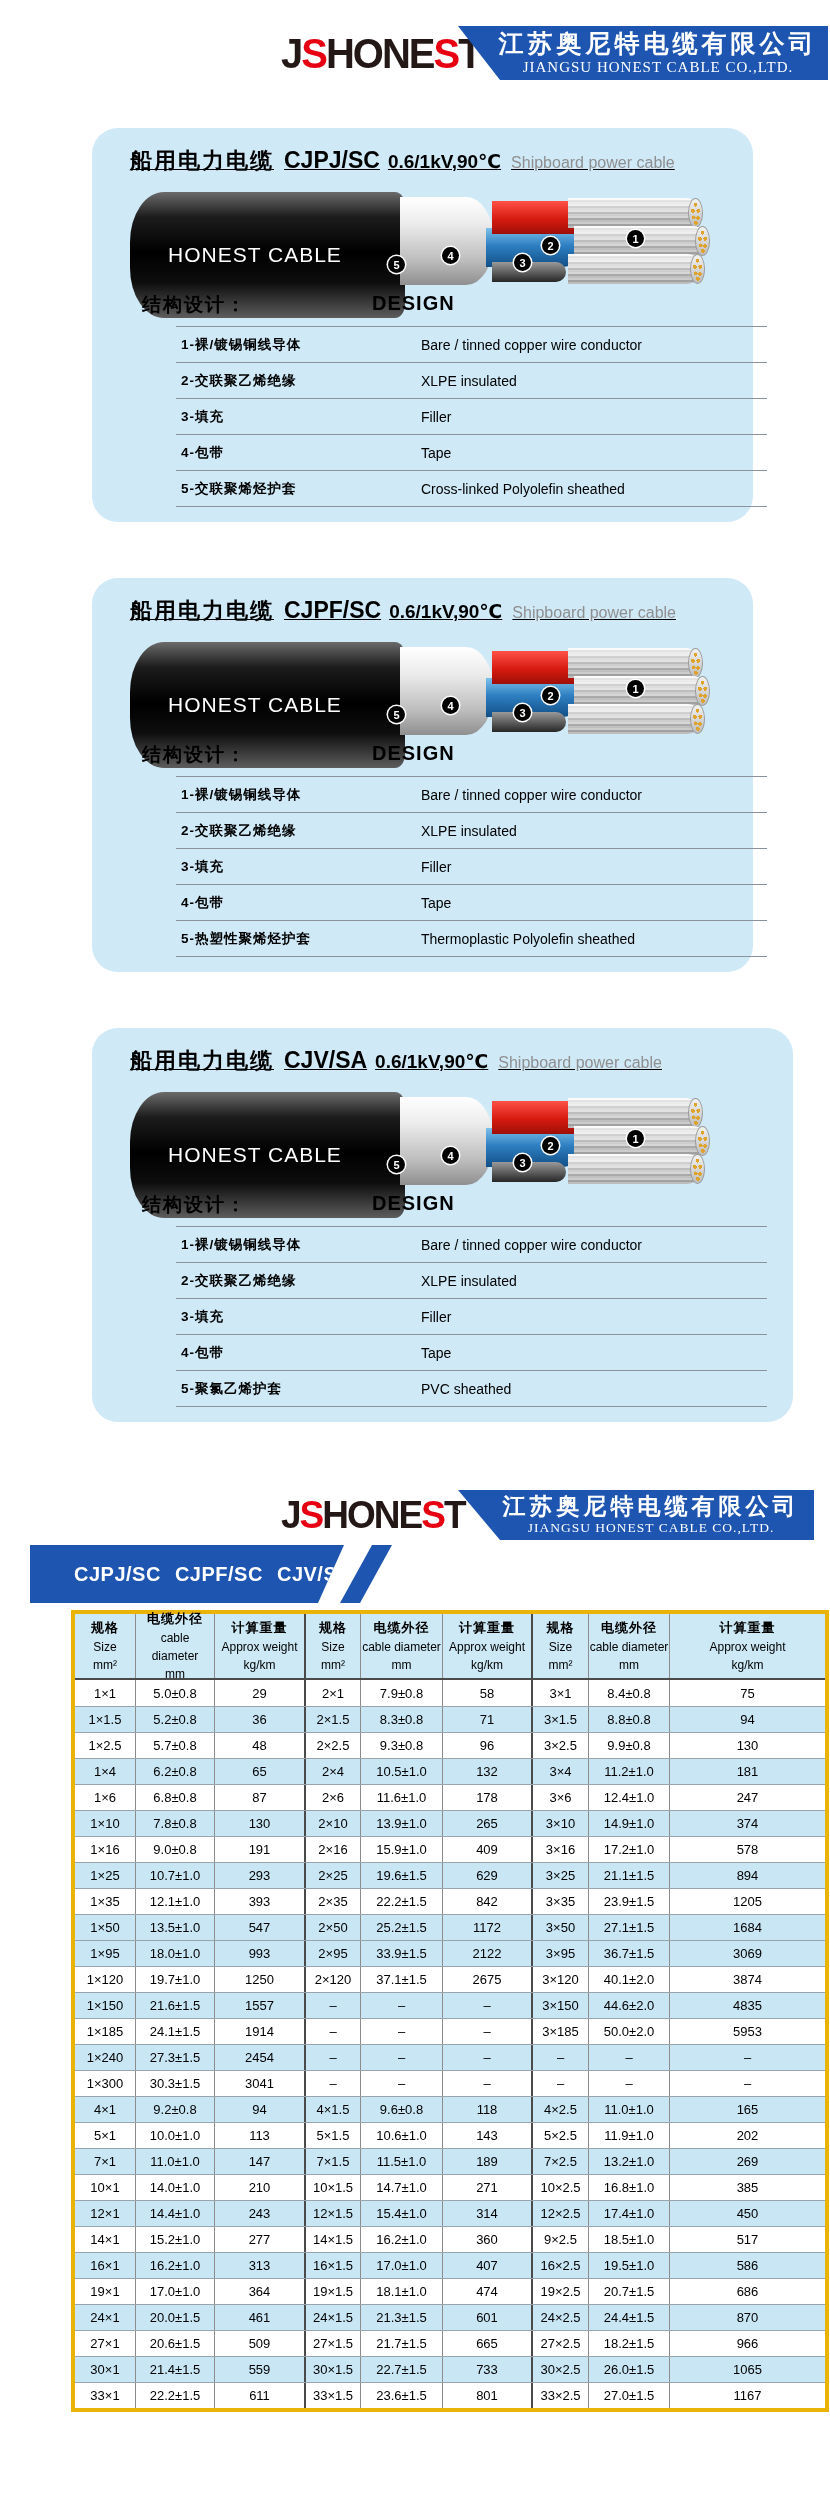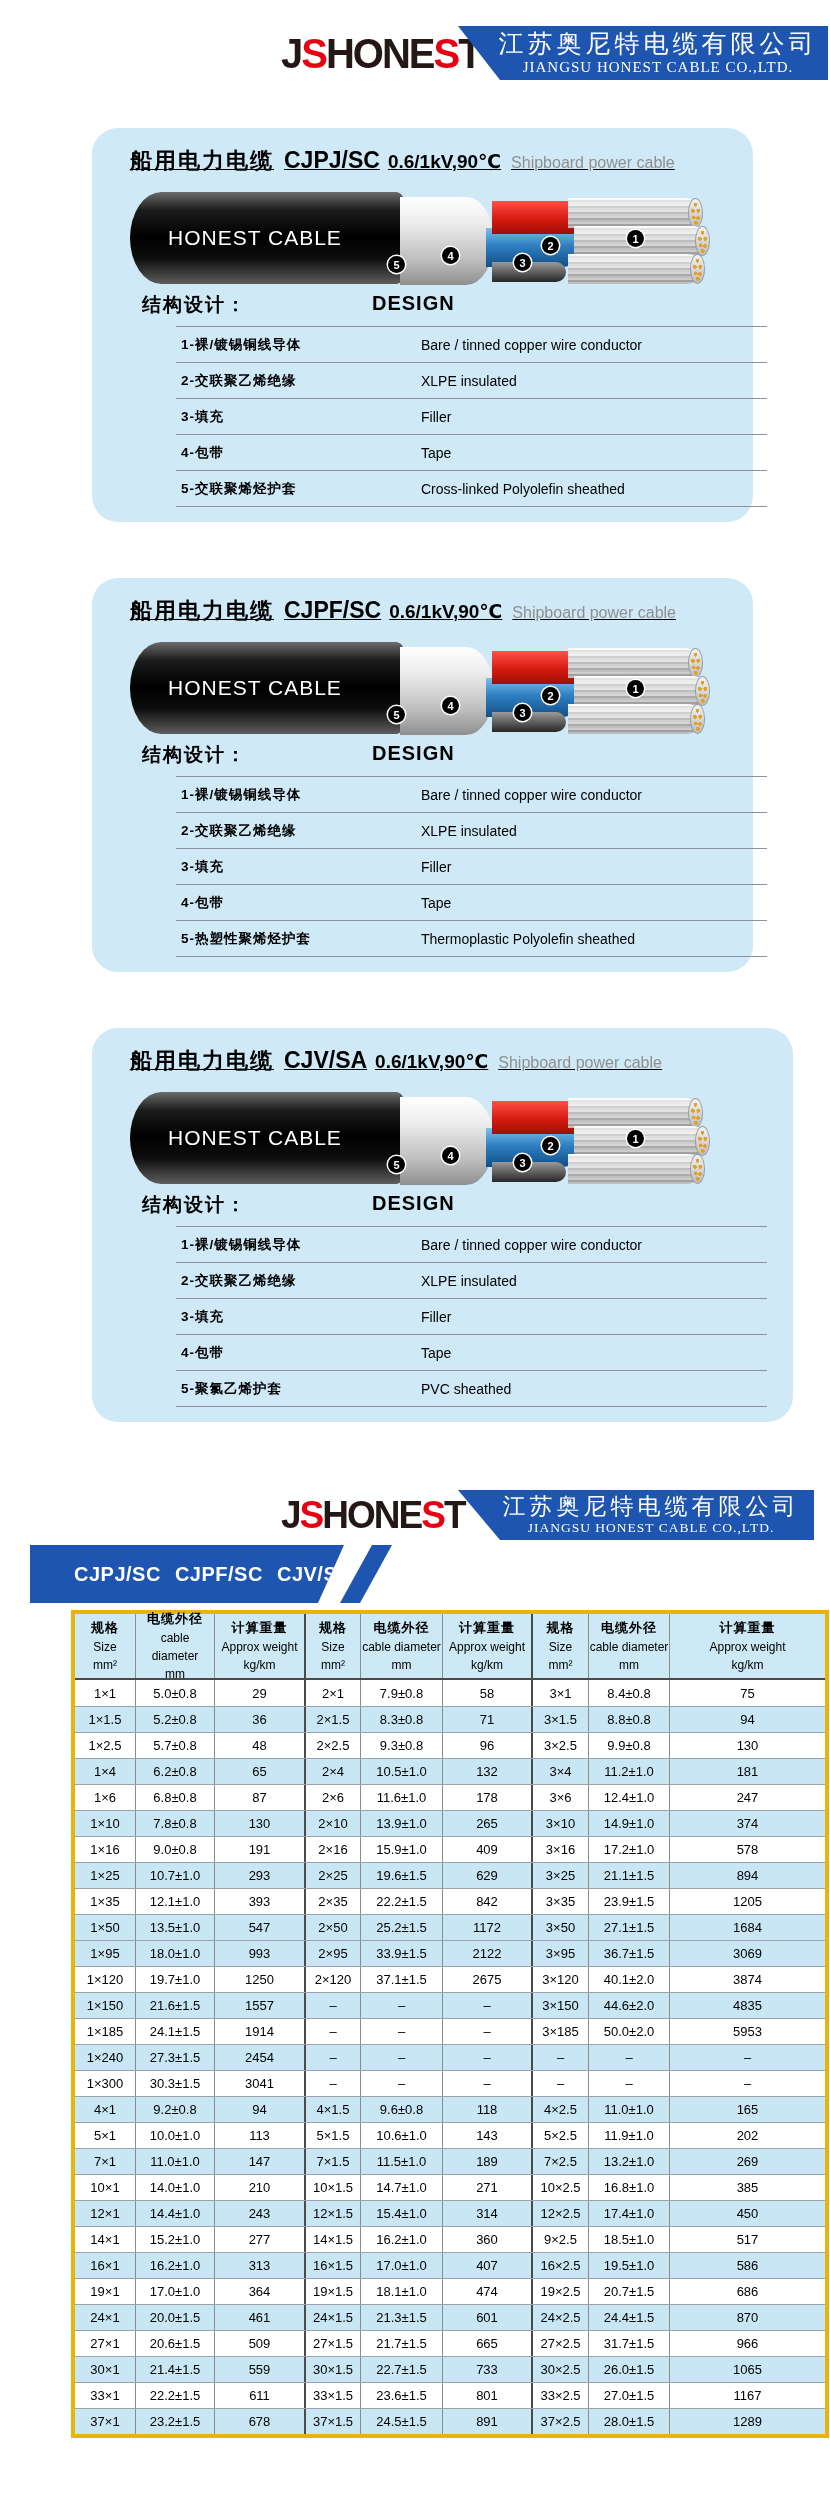--- a/index.html
+++ b/index.html
@@ -12,38 +12,38 @@
   .brand.small{top:1490px;height:50px;}
   .logo{position:absolute;left:281px;top:0;height:100%;display:flex;align-items:center;
         font-weight:bold;font-size:40px;letter-spacing:-2px;transform:scaleY(1.05);}
   .brand.small .logo{font-size:37px;}
   .logo .lg-dark{color:#231815;}
   .logo .lg-red{color:#e60012;}
   .banner{position:absolute;left:458px;top:0;width:370px;height:100%;background:#1d55b0;
           clip-path:polygon(0 0,100% 0,100% 100%,42px 100%);
           display:flex;flex-direction:column;justify-content:center;align-items:center;padding-left:30px;box-sizing:border-box;}
   .brand.small .banner{width:356px;}
-  .banner .cn{color:#fff;font-size:25px;font-weight:normal;letter-spacing:4px;line-height:1.1;white-space:nowrap;}
+  .banner .cn{color:#fff;font-size:25px;font-weight:bold;letter-spacing:4px;line-height:1.1;white-space:nowrap;}
   .banner .en{color:#fff;font-family:"Liberation Serif","DejaVu Serif",serif;font-size:15px;letter-spacing:1px;line-height:1.2;white-space:nowrap;}
   .brand.small .banner .cn{font-size:23px;}
   .brand.small .banner .en{font-size:13.5px;}
 
   
   .product-card{position:absolute;left:92px;width:661px;height:394px;background:#cfe9f7;border-radius:26px;}
   .card1{top:128px;} .card2{top:578px;} .card3{top:1028px;padding-left:40px;}
   .card-title{position:absolute;left:38px;top:18px;white-space:nowrap;text-decoration:underline;}
   .card-title span{vertical-align:baseline;}
   .t-cn{font-size:22px;font-weight:bold;letter-spacing:2px;}
   .t-model{font-size:23px;font-weight:bold;margin-left:10px;}
   .t-rating{font-size:19px;font-weight:bold;margin-left:8px;}
   .t-en{font-size:16px;color:#8f8f8f;margin-left:10px;}
 
   
   .cable{position:absolute;left:38px;top:64px;width:583px;height:99px;}
-  .sheath{position:absolute;left:0;top:0;width:275px;height:92px;
+  .sheath{position:absolute;left:0;top:0;width:275px;height:126px;
           background:linear-gradient(180deg,#6b6b6b 0%,#1c1c1c 20%,#000 48%,#0d0d0d 72%,#5d5d5d 100%);
           border-radius:34px 10px 10px 34px / 50px 14px 14px 50px;}
   .sheath-label{position:absolute;left:38px;top:0;height:100%;display:flex;align-items:center;
                 color:#fff;font-size:21px;letter-spacing:1px;white-space:nowrap;}
   .tape{position:absolute;left:270px;top:5px;width:94px;height:88px;
         background:linear-gradient(180deg,#ffffff 0%,#ececec 30%,#bdbdbd 72%,#8f8f8f 100%);
         border-radius:0 28px 28px 0 / 0 44px 44px 0;}
   .core-red{position:absolute;left:362px;top:9px;width:98px;height:33px;
         background:linear-gradient(180deg,#ff5148,#d61a10 55%,#9e0f07);
         border-radius:0 17px 17px 0 / 0 17px 17px 0;}
@@ -646,21 +646,21 @@
           <div class="s-cell w8">870</div>
         </div>
         <div class="s-row">
           <div class="s-cell w0">27×1</div>
           <div class="s-cell w1">20.6±1.5</div>
           <div class="s-cell w2">509</div>
           <div class="s-cell w3 group-start">27×1.5</div>
           <div class="s-cell w4">21.7±1.5</div>
           <div class="s-cell w5">665</div>
           <div class="s-cell w6 group-start">27×2.5</div>
-          <div class="s-cell w7">31.7±1.5</div>
+          <div class="s-cell w7">18.2±1.5</div>
           <div class="s-cell w8">966</div>
         </div>
         <div class="s-row alt">
           <div class="s-cell w0">30×1</div>
           <div class="s-cell w1">21.4±1.5</div>
           <div class="s-cell w2">559</div>
           <div class="s-cell w3 group-start">30×1.5</div>
           <div class="s-cell w4">22.7±1.5</div>
           <div class="s-cell w5">733</div>
           <div class="s-cell w6 group-start">30×2.5</div>
@@ -671,27 +671,16 @@
           <div class="s-cell w0">33×1</div>
           <div class="s-cell w1">22.2±1.5</div>
           <div class="s-cell w2">611</div>
           <div class="s-cell w3 group-start">33×1.5</div>
           <div class="s-cell w4">23.6±1.5</div>
           <div class="s-cell w5">801</div>
           <div class="s-cell w6 group-start">33×2.5</div>
           <div class="s-cell w7">27.0±1.5</div>
           <div class="s-cell w8">1167</div>
         </div>
-        <div class="s-row alt">
-          <div class="s-cell w0">37×1</div>
-          <div class="s-cell w1">23.2±1.5</div>
-          <div class="s-cell w2">678</div>
-          <div class="s-cell w3 group-start">37×1.5</div>
-          <div class="s-cell w4">24.5±1.5</div>
-          <div class="s-cell w5">891</div>
-          <div class="s-cell w6 group-start">37×2.5</div>
-          <div class="s-cell w7">28.0±1.5</div>
-          <div class="s-cell w8">1289</div>
-        </div>
       </div>
   </div>
 
 </div>
 
 </body></html>

